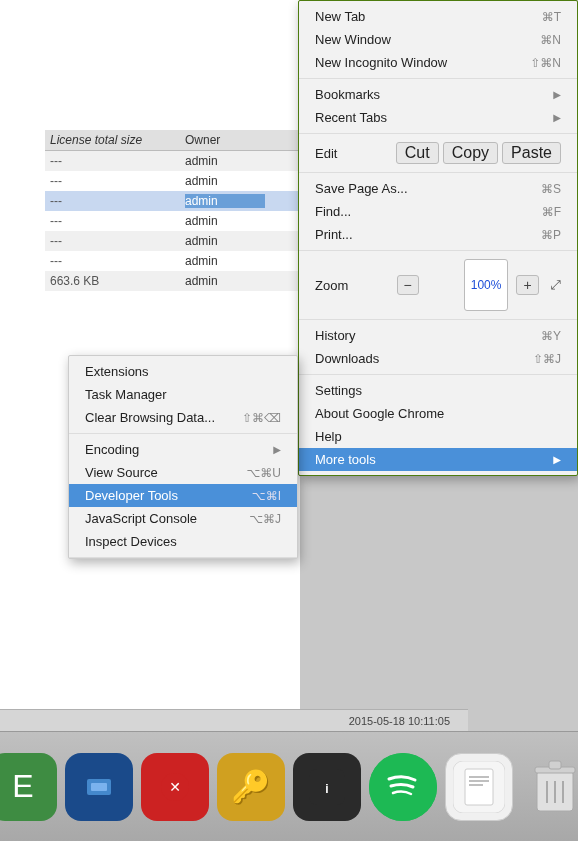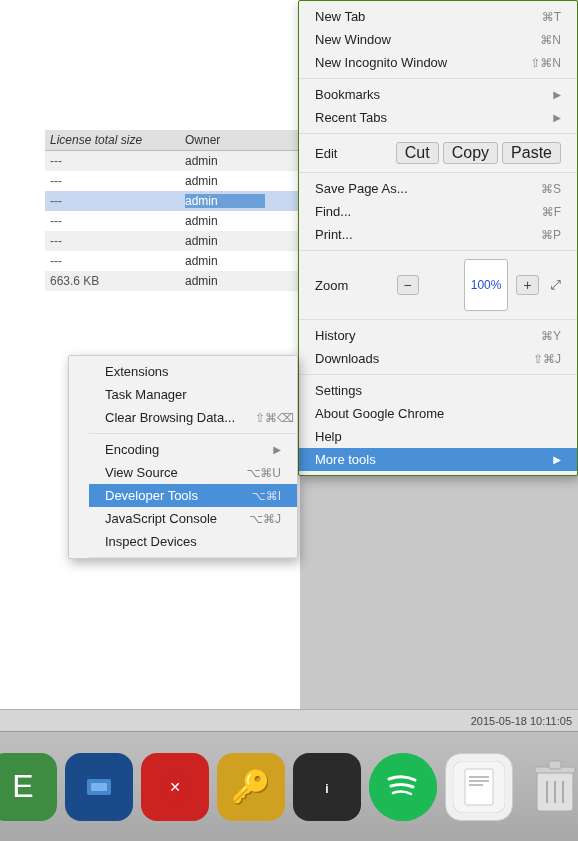--- a/index.html
+++ b/index.html
@@ -46,28 +46,28 @@
     .table-row:nth-child(even) { background: #fff; }
     .table-row.selected { background: #c8d8f0; }
     .table-row .cell-license { width: 140px; padding-left: 5px; color: #555; }
     .table-row .cell-owner { width: 80px; color: #333; }
     .table-row.selected .cell-owner { color: #fff; background: #6a9fd8; width: 80px; }
 
     
     .status-bar {
       position: absolute;
       bottom: 110px; left: 0;
-      width: 578px;
+      width: 468px;
       height: 22px;
       background: #d6d6d6;
       border-top: 1px solid #b0b0b0;
       display: flex;
       align-items: center;
       justify-content: flex-end;
-      padding-right: 6px;
+      padding-right: 18px;
       font-size: 11px;
       color: #444;
     }
 
     
     .dock {
       position: absolute;
       bottom: 0; left: 0;
       width: 578px;
       height: 110px;
@@ -193,21 +193,20 @@
     .submenu {
       position: absolute;
       top: 355px;
       right: 280px;
       width: 230px;
       background: #f2f2f2;
       border: 1px solid #ccc;
       border-radius: 2px;
       box-shadow: 2px 4px 12px rgba(0,0,0,0.3);
       z-index: 200;
-      padding-left: 20px;
     }
     .submenu .menu-section {
       padding: 4px 0;
       border-bottom: 1px solid #ddd;
     }
     .submenu .menu-item {
       padding: 4px 16px;
     }
     .submenu .menu-item.highlighted {
       background: #4a90d9;

